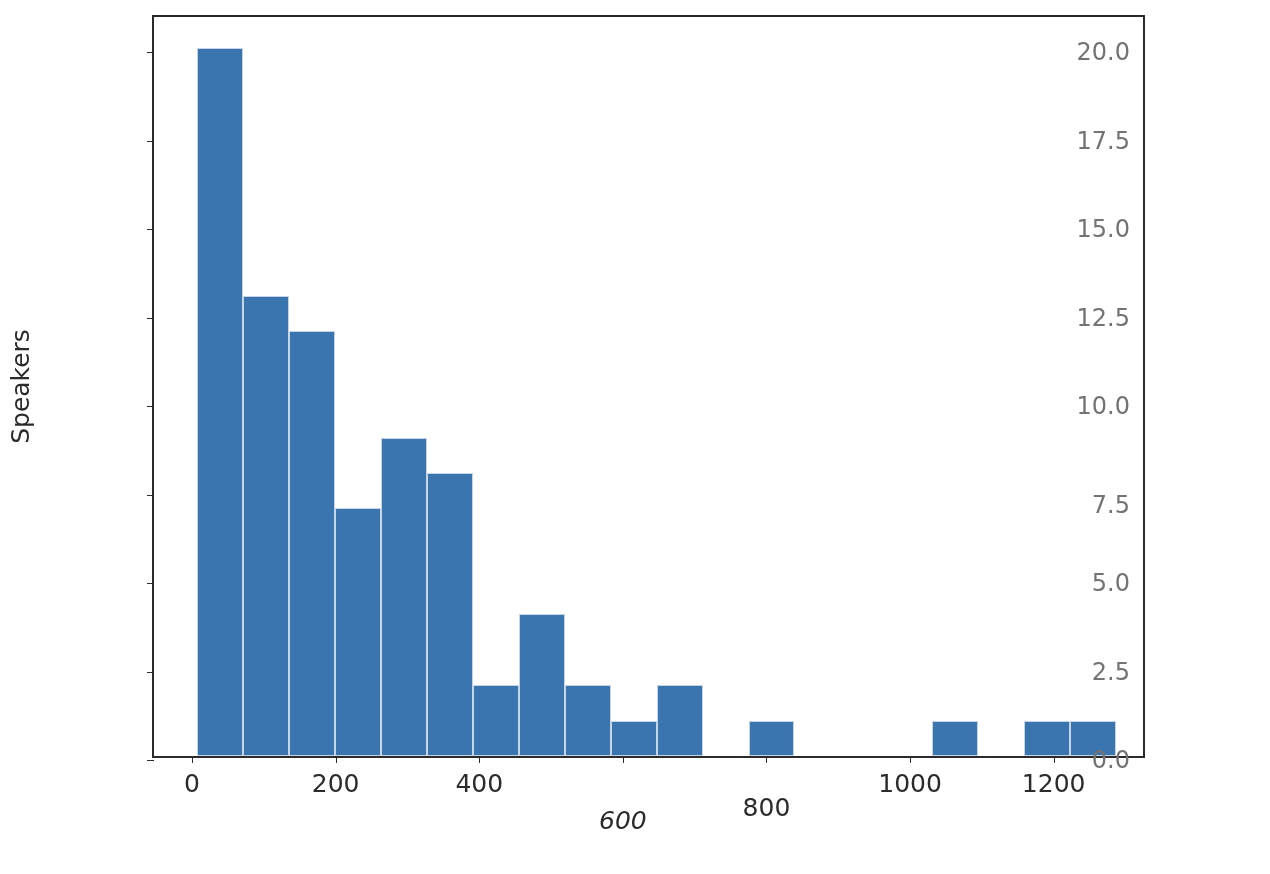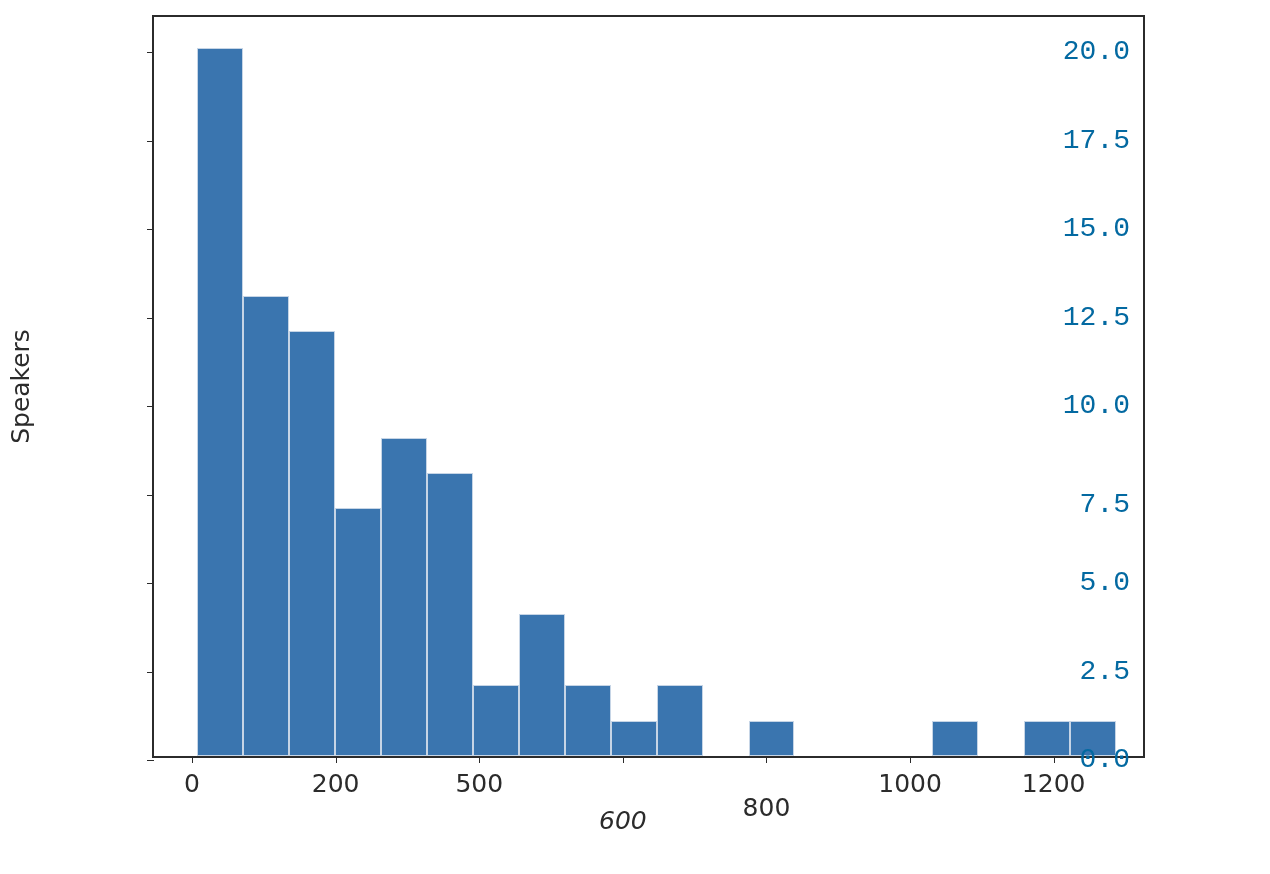--- a/index.html
+++ b/index.html
@@ -66,25 +66,24 @@
     transform: translateX(-50%);
     font-size: 25px;
     color: #2b2b2b;
     white-space: nowrap;
     line-height: 1;
   }
   .yticklabel {
     position: absolute;
     right: 13px;
     transform: translateY(-50%);
-    font-size: 28px;
-    color: #0369a1;
+    font-size: 24px;
+    color: #737373;
     white-space: nowrap;
     line-height: 1;
-    font-family: Liberation Mono, monospace;
   }
   #xlabel {
     position: absolute;
     left: 152px;
     width: 993px;
     top: 808px;
     text-align: center;
     font-size: 25px;
     color: #2b2b2b;
   }
@@ -132,21 +131,21 @@
         <div class="bar" style="left: 778.317px; width: 45.9523px; height: 35.381px;"></div>
         <div class="bar" style="left: 870.221px; width: 45.9523px; height: 35.381px;"></div>
         <div class="bar" style="left: 916.174px; width: 45.9523px; height: 35.381px;"></div>
       </div>
     <div id="xticks-layer">
         <div class="xtick" style="left: 38.0542px;"></div>
         <div class="xticklabel" style="left: 38.0542px; top: 754px;">0</div>
         <div class="xtick" style="left: 181.655px;"></div>
         <div class="xticklabel" style="left: 181.655px; top: 754px;">200</div>
         <div class="xtick" style="left: 325.256px;"></div>
-        <div class="xticklabel" style="left: 325.256px; top: 754px;">500</div>
+        <div class="xticklabel" style="left: 325.256px; top: 754px;">400</div>
         <div class="xtick" style="left: 468.857px;"></div>
         <div class="xticklabel" style="left: 468.857px; top: 791px; font-style: italic;">600</div>
         <div class="xtick" style="left: 612.458px;"></div>
         <div class="xticklabel" style="left: 612.458px; top: 754px; margin-top: 24px;">800</div>
         <div class="xtick" style="left: 756.059px;"></div>
         <div class="xticklabel" style="left: 756.059px; top: 754px;">1000</div>
         <div class="xtick" style="left: 899.659px;"></div>
         <div class="xticklabel" style="left: 899.659px; top: 754px;">1200</div>
       </div>
     <div id="yticks-layer">

